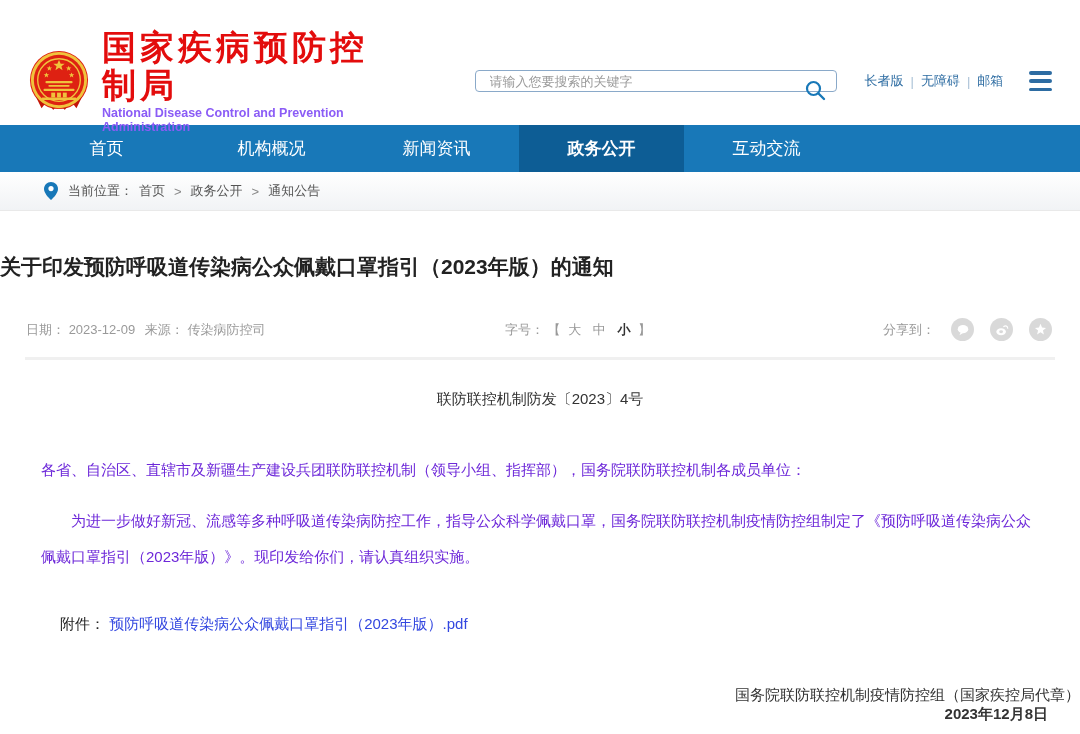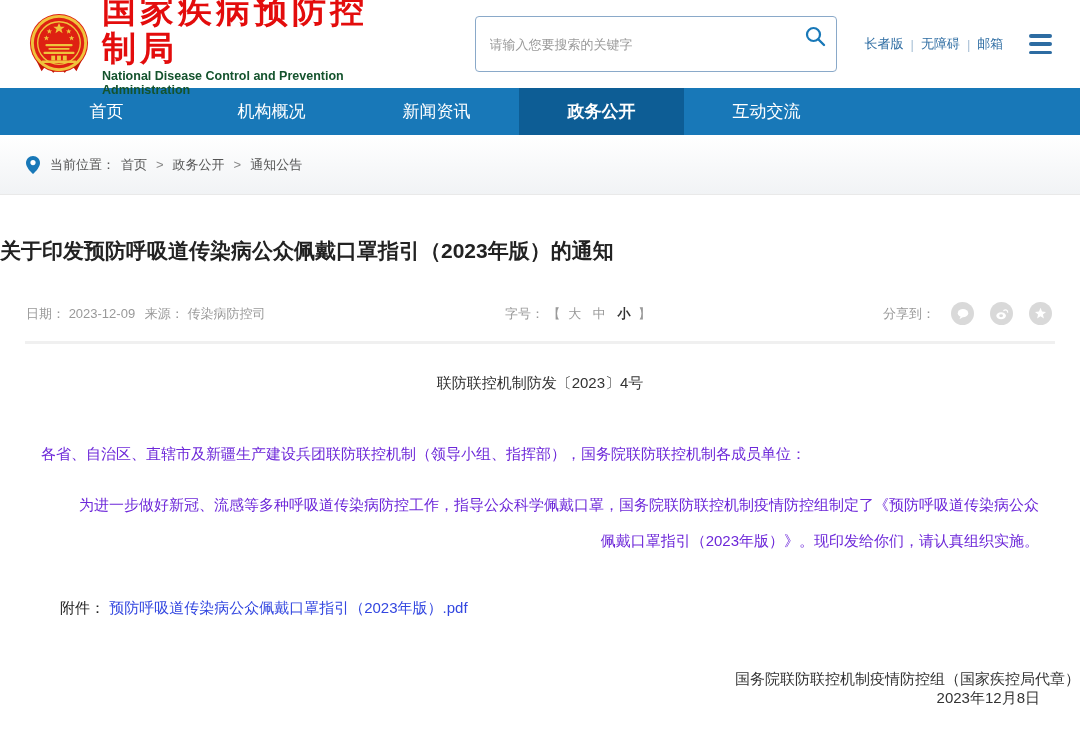--- a/index.html
+++ b/index.html
@@ -1,50 +1,50 @@
 <!DOCTYPE html>
 <html><head>
 <meta charset="utf-8">
 <style>
   * { margin:0; padding:0; box-sizing:border-box; }
   html,body { width:1080px; height:734px; background:#ffffff; overflow:hidden;
     font-family:"Liberation Sans","DejaVu Sans",sans-serif; }
 
   
-  .header { height:88px; background:#ffffff; display:flex; align-items:center; padding:0 28px; }
+  .header { height:88px; background:#ffffff; display:flex; align-items:center; padding:0 28px;margin-top:37px; }
   .brand { display:flex; align-items:center; gap:12px; }
   .emblem { width:62px; height:62px; flex:0 0 auto; }
   .brand-text { display:flex; flex-direction:column; }
   .site-title { color:#e30c0c; font-size:34px; font-weight:bold; letter-spacing:4px; line-height:38px; }
-  .site-sub { color:#14532d; font-size:12.5px; font-weight:bold; margin-top:2px; }
+  .site-sub { color:#8b5cf6; font-size:12.5px; font-weight:bold; margin-top:2px; }
 
   .search-wrap { margin-left:84px; position:relative; }
-  .search-box { width:362px; height:56px; border:1px solid #8aa9c9; border-radius:4px;
+  .search-box { width:362px; height:22px; border:1px solid #8aa9c9; border-radius:4px;
     padding:0 44px 0 14px; font-size:13px; color:#333; outline:none;
     font-family:"Liberation Sans","DejaVu Sans",sans-serif; }
   .search-box::placeholder { color:#9a9a9a; }
   .search-btn { position:absolute; right:8px; top:7px; width:28px; height:28px; border:none;
     background:transparent; cursor:pointer; }
 
   .quick-links { margin-left:28px; display:flex; align-items:center; font-size:13px; color:#2d6ca2; gap:7px; white-space:nowrap; }
   .quick-links .sep { color:#a8c0d6; }
   .quick-links a { color:#2d6ca2; text-decoration:none; }
   .hamburger { margin-left:26px; width:26px; height:20px; display:flex; flex-direction:column;
     justify-content:space-between; cursor:pointer; }
   .hamburger span { display:block; height:3.5px; background:#2d6ca2; border-radius:2px; }
 
   
   .nav { height:47px; background:#1878b8; display:flex; padding-left:24px; }
   .nav-item { width:165px; height:47px; line-height:47px; text-align:center; color:#ffffff;
     font-size:17px; cursor:pointer; }
   .nav-item.active { background:#0d5d95; font-weight:bold; }
 
   
-  .crumb-bar { height:60px; background:linear-gradient(#ffffff,#f1f3f5); border-bottom:1px solid #e9e9e9;
-    display:flex; align-items:center; padding-left:26px; font-size:13px; color:#555; gap:6px; }
+  .crumb-bar { height:39px; background:linear-gradient(#ffffff,#f1f3f5); border-bottom:1px solid #e9e9e9;
+    display:flex; align-items:center; padding-left:44px; font-size:13px; color:#555; gap:6px; }
   .crumb-bar .pin { width:14px; height:18px; margin-right:4px; }
   .crumb-bar a { color:#555; text-decoration:none; }
   .crumb-sep { color:#888; margin:0 3px; }
 
   
   .article { padding-top:42px; }
   .art-title { text-align:left; font-size:21px; font-weight:bold; color:#222; }
 
   .meta-row { margin-top:40px; position:relative; height:22px; padding:0 46px; font-size:13px; color:#999; }
   .meta-left { position:absolute; left:26px; top:0; }
@@ -55,28 +55,28 @@
   .meta-right { position:absolute; right:28px; top:-3px; display:flex; align-items:center; gap:16px; color:#999; }
   .share-circle { width:23px; height:23px; border-radius:50%; background:#d9d9d9; display:flex;
     align-items:center; justify-content:center; cursor:pointer; }
 
   .divider { height:3px; background:#f0f0f0; margin:14px 25px 0 25px; }
 
   .doc-number { margin-top:30px; text-align:center; font-size:15px; color:#333; }
 
   .para { font-size:15px; color:#6d28d9; line-height:34px; padding:0 41px; }
   .para-salutation { margin-top:44px; }
-  .para-body { margin-top:16px; text-indent:2em; line-height:36px;text-align:right; }
+  .para-body { margin-top:16px; text-indent:2em; line-height:36px; }
 
   .attachment { margin-top:40px; padding-left:60px; font-size:15px; }
   .attachment .lab { font-weight:normal; color:#222; }
   .attachment a { color:#3347e0; text-decoration:none; }
 
   .signature { margin-top:52px; text-align:right; font-size:15px; color:#333; }
-  .sign-date { text-align:right; padding-right:40px; font-size:15px; color:#333; }
+  .sign-date { text-align:right; padding-right:32px; font-size:15px; color:#333;font-weight:bold; }
 </style>
 </head>
 <body>
 
 <div class="header">
   <div class="brand">
     <svg class="emblem" viewBox="0 0 64 64">
       <circle cx="32" cy="31" r="30" fill="#de2112"></circle>
       <path d="M8 48 L14 60 L20 52 L26 62 L32 54 L38 62 L44 52 L50 60 L56 48 Z" fill="#c41508"></path>
       <circle cx="32" cy="31" r="29" fill="#f0c33c"></circle>

